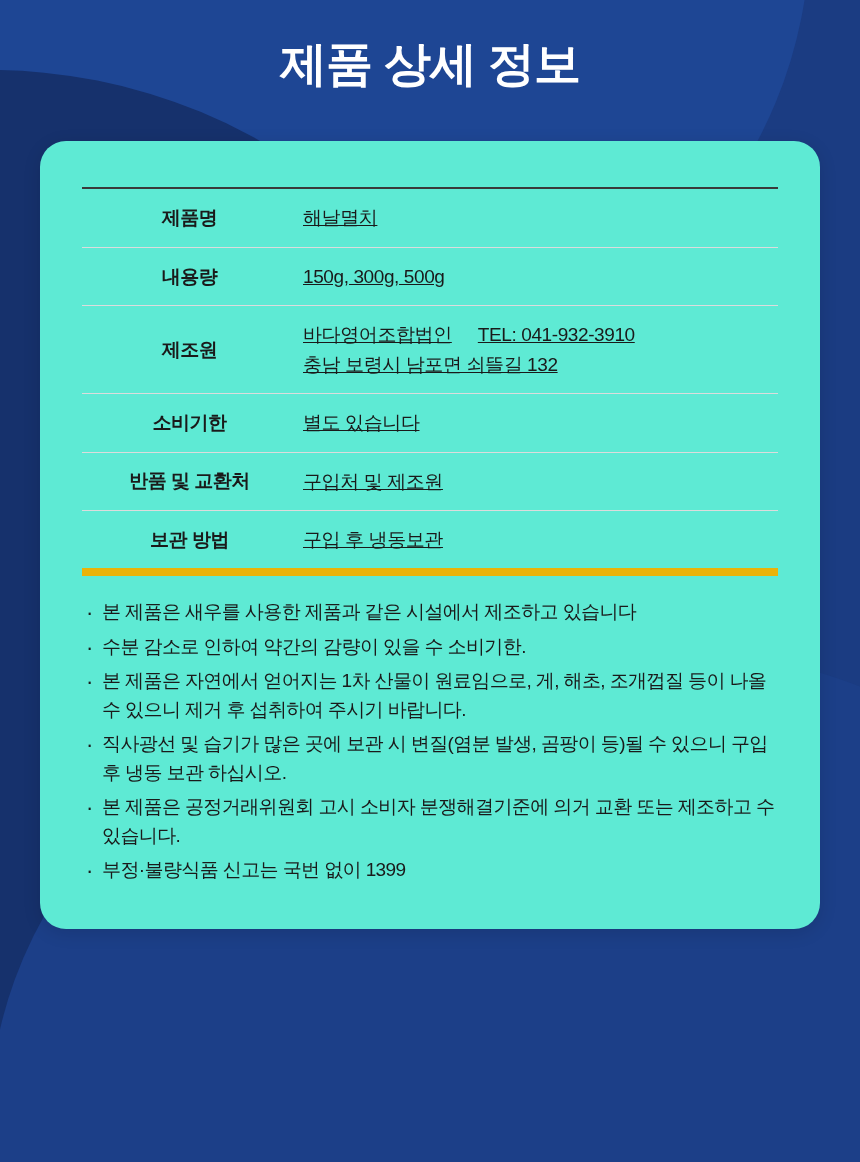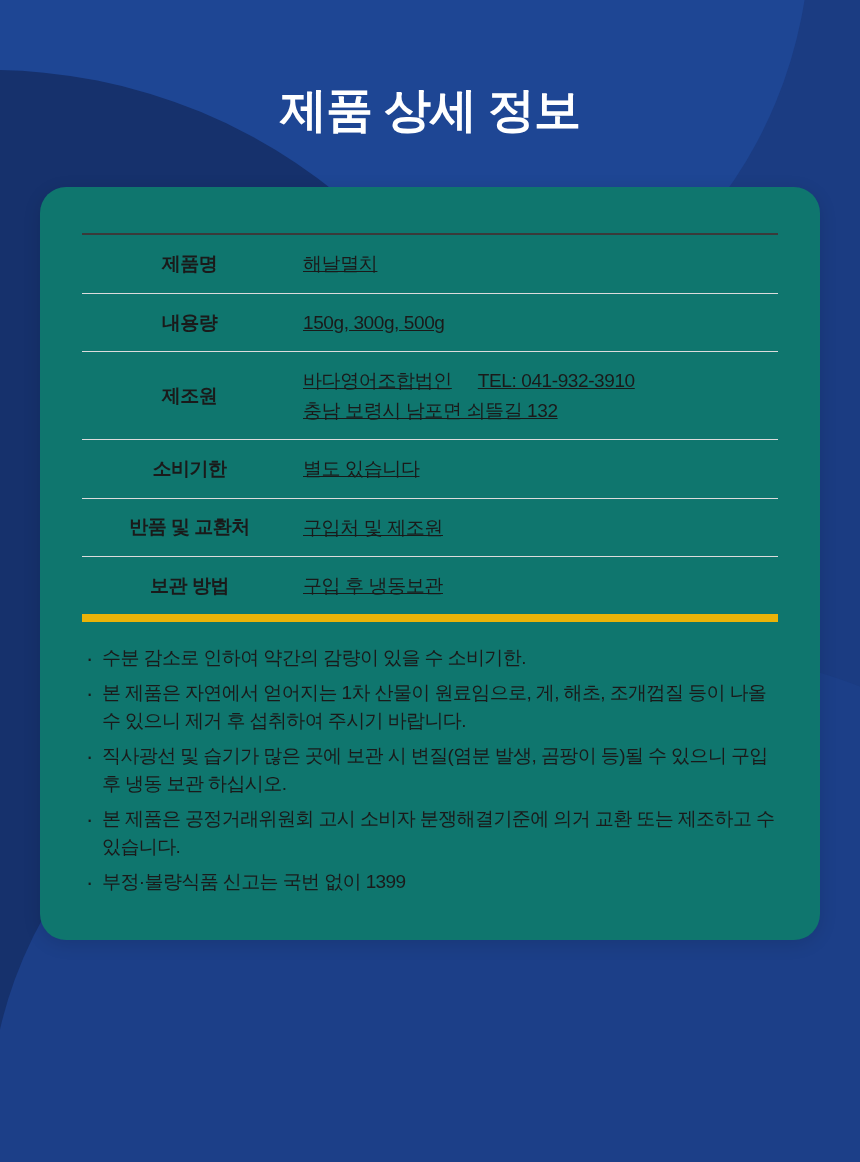--- a/index.html
+++ b/index.html
@@ -57,28 +57,28 @@
     height: 1162px;
     padding: 0 40px;
   }
 
   .page-title {
     text-align: center;
     color: #ffffff;
     font-size: 47px;
     font-weight: bold;
     letter-spacing: -1px;
-    padding-top: 82px;
+    padding-top: 36px;
     margin: 0;
     line-height: 1.2;
   }
 
   .card {
     margin-top: 49px;
-    background: #0f766e;
+    background: #5eead4;
     border-radius: 26px;
     padding: 46px 42px 38px 42px;
     box-shadow: 0 4px 18px rgba(0,0,0,0.12);
   }
 
   table.spec {
     width: 100%;
     border-collapse: collapse;
   }
   table.spec tr { }
@@ -175,20 +175,21 @@
           <td class="val">구입처 및 제조원</td>
         </tr>
         <tr>
           <td class="lbl">보관 방법</td>
           <td class="val">구입 후 냉동보관</td>
         </tr>
       </tbody>
     </table>
 
     <ul class="notes">
+      <li>본 제품은 새우를 사용한 제품과 같은 시설에서 제조하고 있습니다</li>
       <li>수분 감소로 인하여 약간의 감량이 있을 수 소비기한.</li>
       <li>본 제품은 자연에서 얻어지는 1차 산물이 원료임으로, 게, 해초, 조개껍질 등이 나올 수 있으니 제거 후 섭취하여 주시기 바랍니다.</li>
       <li>직사광선 및 습기가 많은 곳에 보관 시 변질(염분 발생, 곰팡이 등)될 수 있으니 구입 후 냉동 보관 하십시오.</li>
       <li>본 제품은 공정거래위원회 고시 소비자 분쟁해결기준에 의거 교환 또는 제조하고 수 있습니다.</li>
       <li>부정·불량식품 신고는 국번 없이 1399</li>
     </ul>
 
   </div>
 </div>
 

